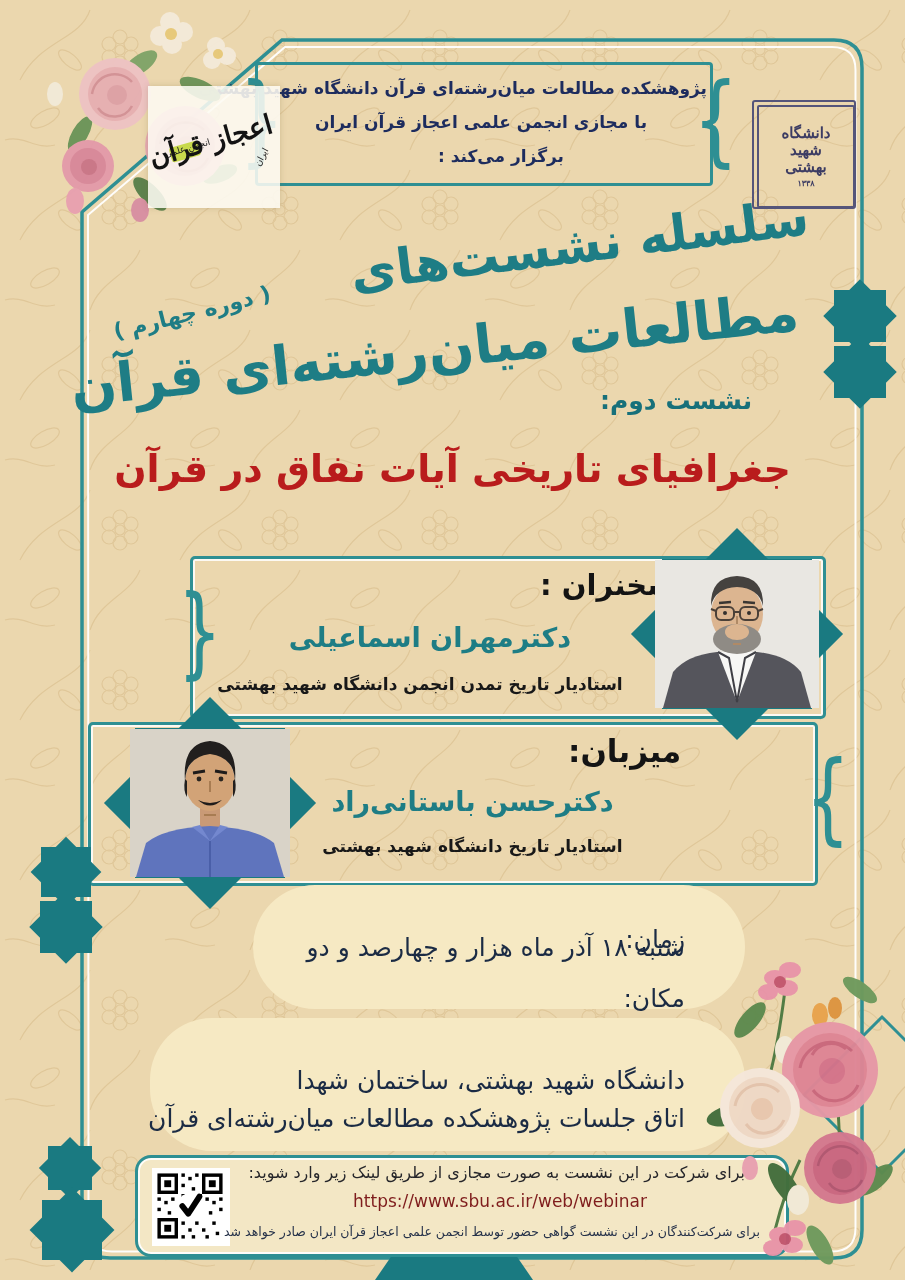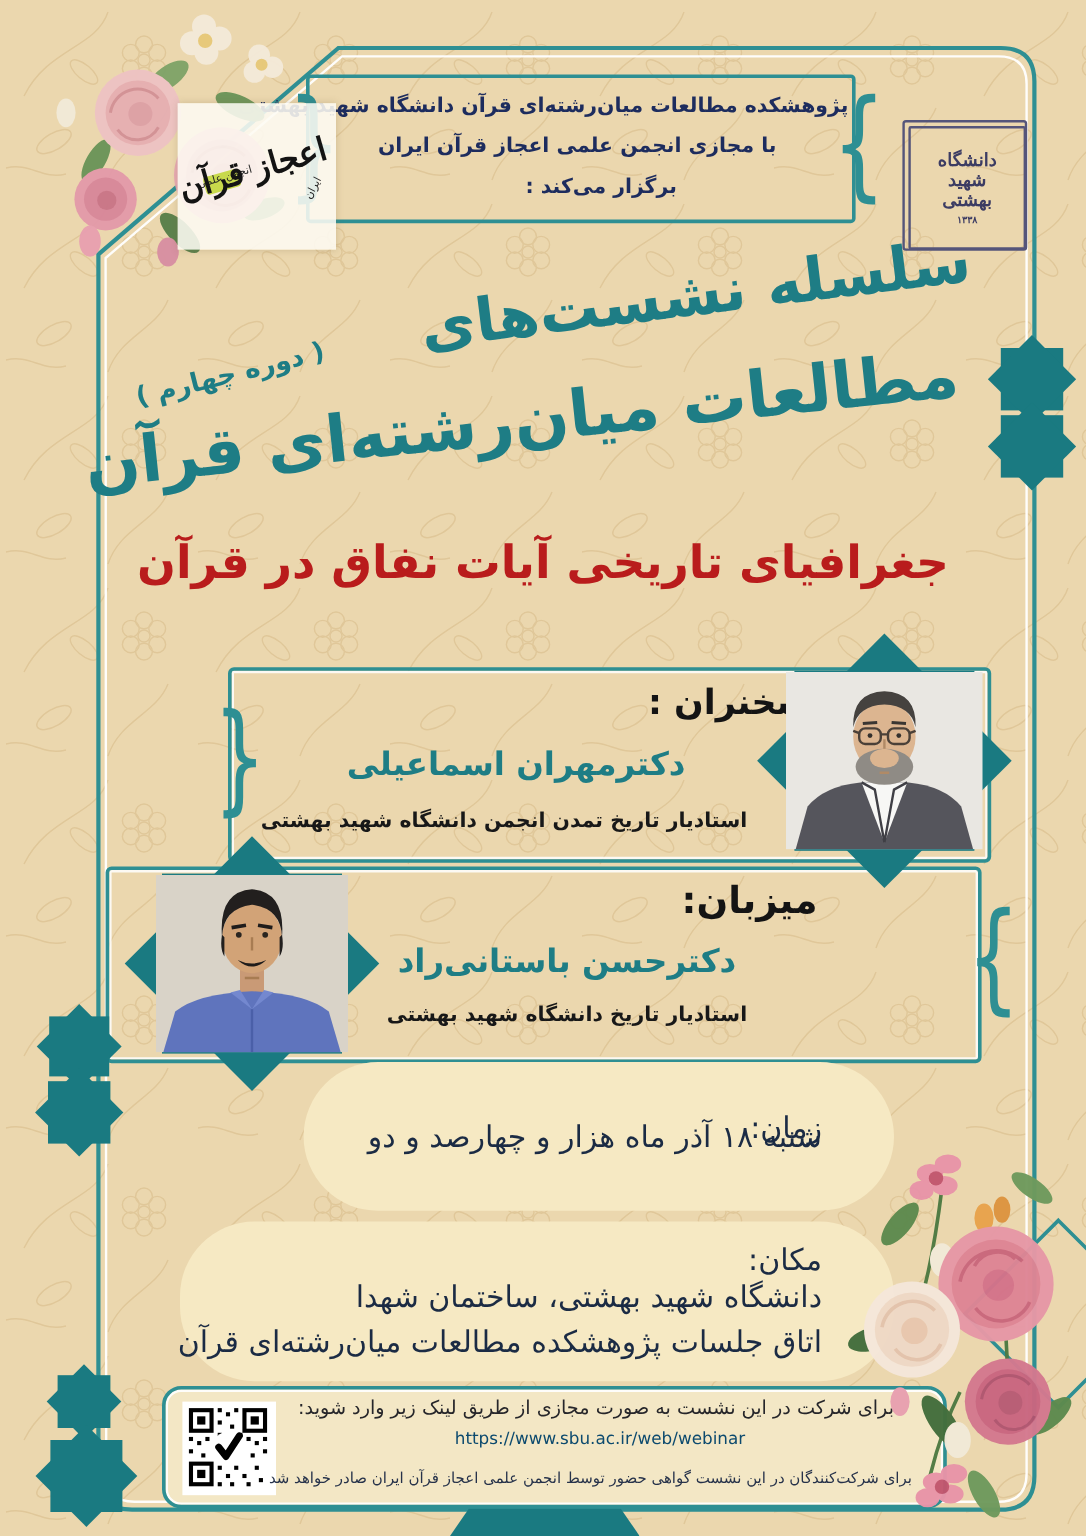--- a/index.html
+++ b/index.html
@@ -80,31 +80,31 @@
   .hst-photo{left:130px;top:729px;width:160px;height:148px;}
 
   
   .pill{background:#f6e9c3;border-radius:62px;z-index:2;}
   .time-pill{left:253px;top:885px;width:492px;height:124px;}
   .loc-pill{left:150px;top:1018px;width:595px;height:133px;}
   .ptext{direction:rtl;text-align:right;white-space:nowrap;color:#1b2b44;font-size:25px;z-index:3;}
   .time-label{left:395px;top:894px;width:290px;margin-top:31px;}
   .time-date{left:270px;top:933px;width:415px;}
   .time-hours{left:395px;top:972px;width:290px;}
-  .loc-label{left:395px;top:1035px;width:290px;}
+  .loc-label{left:395px;top:984px;width:290px;}
   .loc-1{left:300px;top:1066px;width:385px;}
   .loc-2{left:180px;top:1104px;width:505px;}
 
   
   .footer-box{left:135px;top:1155px;width:648px;height:96px;border:3px solid #2e8f93;
               border-radius:16px;background:#f3e7c5;box-shadow:inset 0 0 0 2px rgba(255,255,255,.9);z-index:2;}
   .qr{left:152px;top:1168px;width:78px;height:78px;background:#fff;z-index:3;padding:2px;box-sizing:border-box;}
   .foot-t{direction:rtl;text-align:center;white-space:nowrap;z-index:3;}
   .foot-1{left:255px;top:1163px;width:490px;font-size:16px;color:#26262a;}
-  .foot-link{left:255px;top:1191px;width:490px;font-size:14px;color:#0c4a6e;direction:ltr;text-align:center;white-space:nowrap;z-index:3;cursor:pointer;}
+  .foot-link{left:255px;top:1191px;width:490px;font-size:17px;color:#7f1d1d;direction:ltr;text-align:center;white-space:nowrap;z-index:3;cursor:pointer;}
   .foot-cert{left:240px;top:1224px;width:520px;font-size:12.5px;color:#26324a;}
 
   
   .str-r1{left:834px;top:290px;width:52px;height:52px;}
   .str-r2{left:834px;top:346px;width:52px;height:52px;}
   .str-l1{left:41px;top:847px;width:50px;height:50px;}
   .str-l2{left:40px;top:901px;width:52px;height:52px;}
   .str-bl1{left:48px;top:1146px;width:44px;height:44px;}
   .str-bl2{left:42px;top:1200px;width:60px;height:60px;}
   .bottom-trap{left:375px;top:1257px;width:158px;height:23px;background:#1a7a81;
@@ -205,20 +205,21 @@
   <div class="abs ejaz-logo">
     <div class="ejaz-badge"></div>
     <div class="ejaz-sub1">انجمن علمی</div>
     <div class="ejaz-main">اعجاز قرآن</div>
     <div class="ejaz-sub2">ایران</div>
   </div>
 
   <div class="abs cal cal-1">سلسله نشست‌های</div>
   <div class="abs cal cal-2">مطالعات میان‌رشته‌ای قرآن</div>
   <div class="abs edition">( دوره چهارم )</div>
+  <div class="abs session-no">نشست دوم:</div>
   <div class="abs session-title">جغرافیای تاریخی آیات نفاق در قرآن</div>
 
   <div class="abs panel speaker-box"></div>
   <div class="abs brace brace-spk">}</div>
   <div class="abs star8 spk-star"></div>
   <div class="abs photo spk-photo">
     <svg width="164" height="148" viewBox="0 0 164 148">
       <rect width="164" height="148" fill="#e9e7e2"></rect>
       <rect x="72" y="72" width="20" height="26" fill="#d8ae88"></rect>
       <path d="M8,148 L18,112 Q32,95 62,92 L102,92 Q132,95 146,112 L156,148 Z" fill="#55555c"></path>

